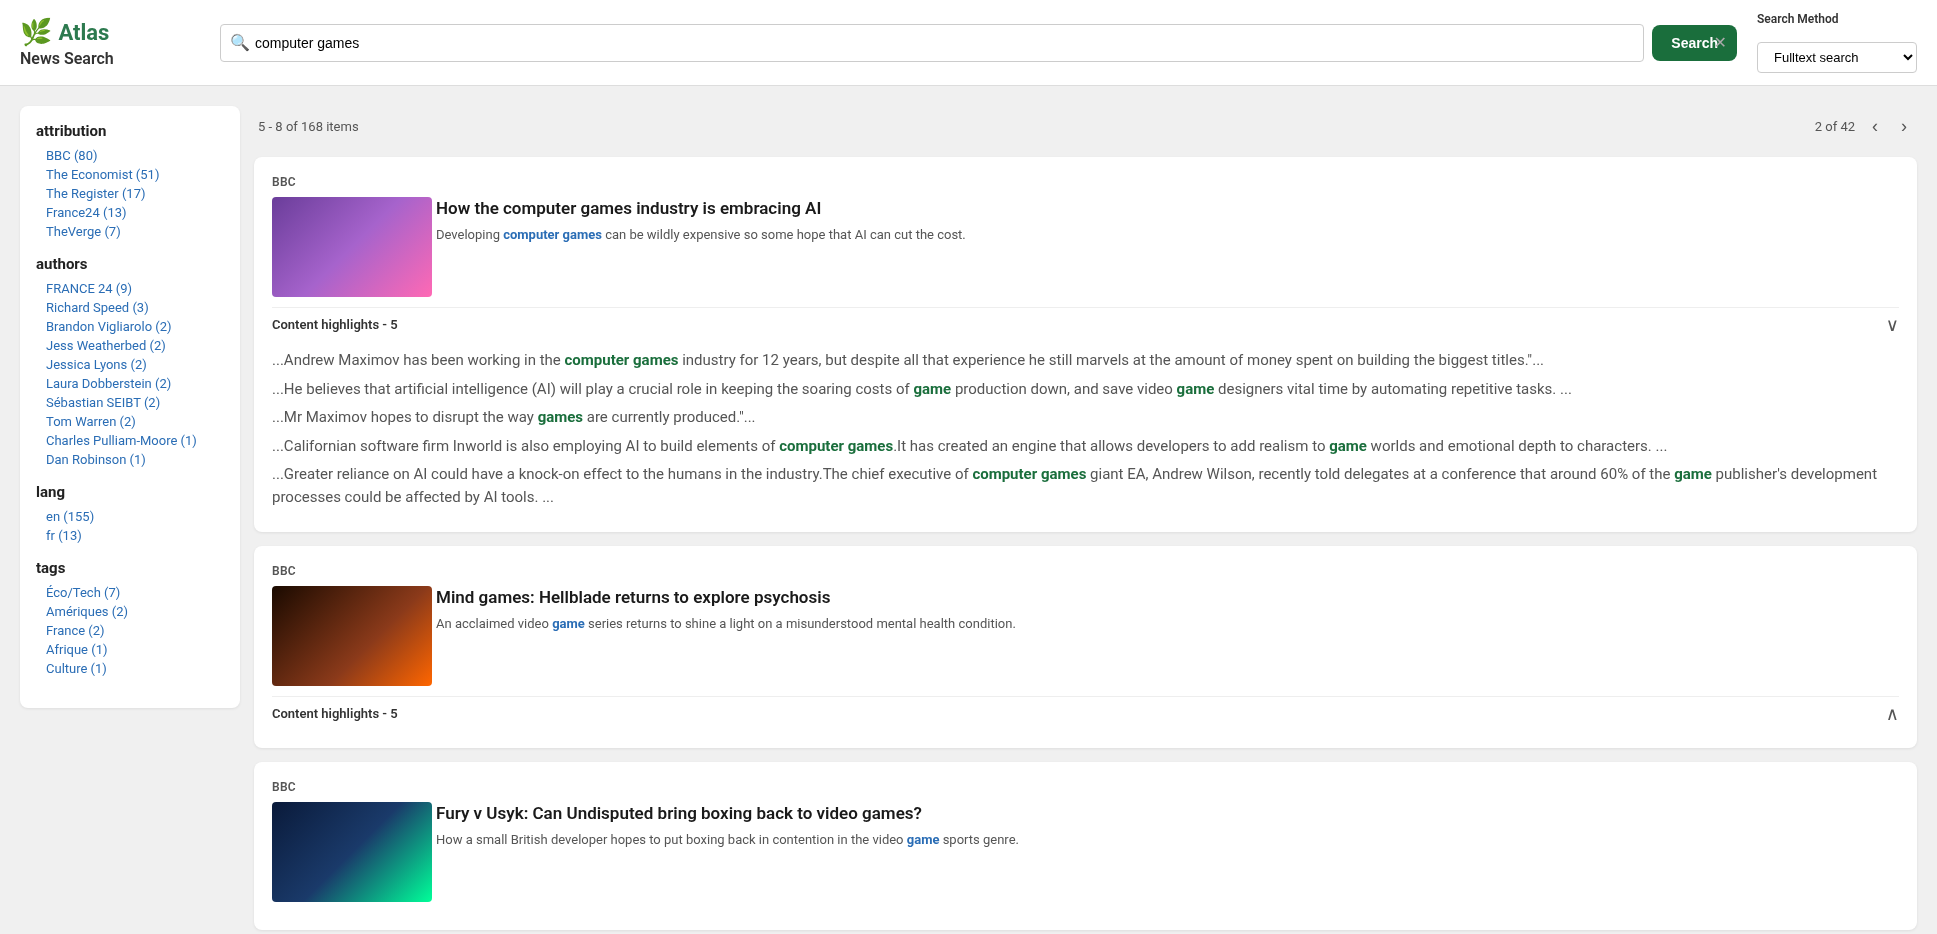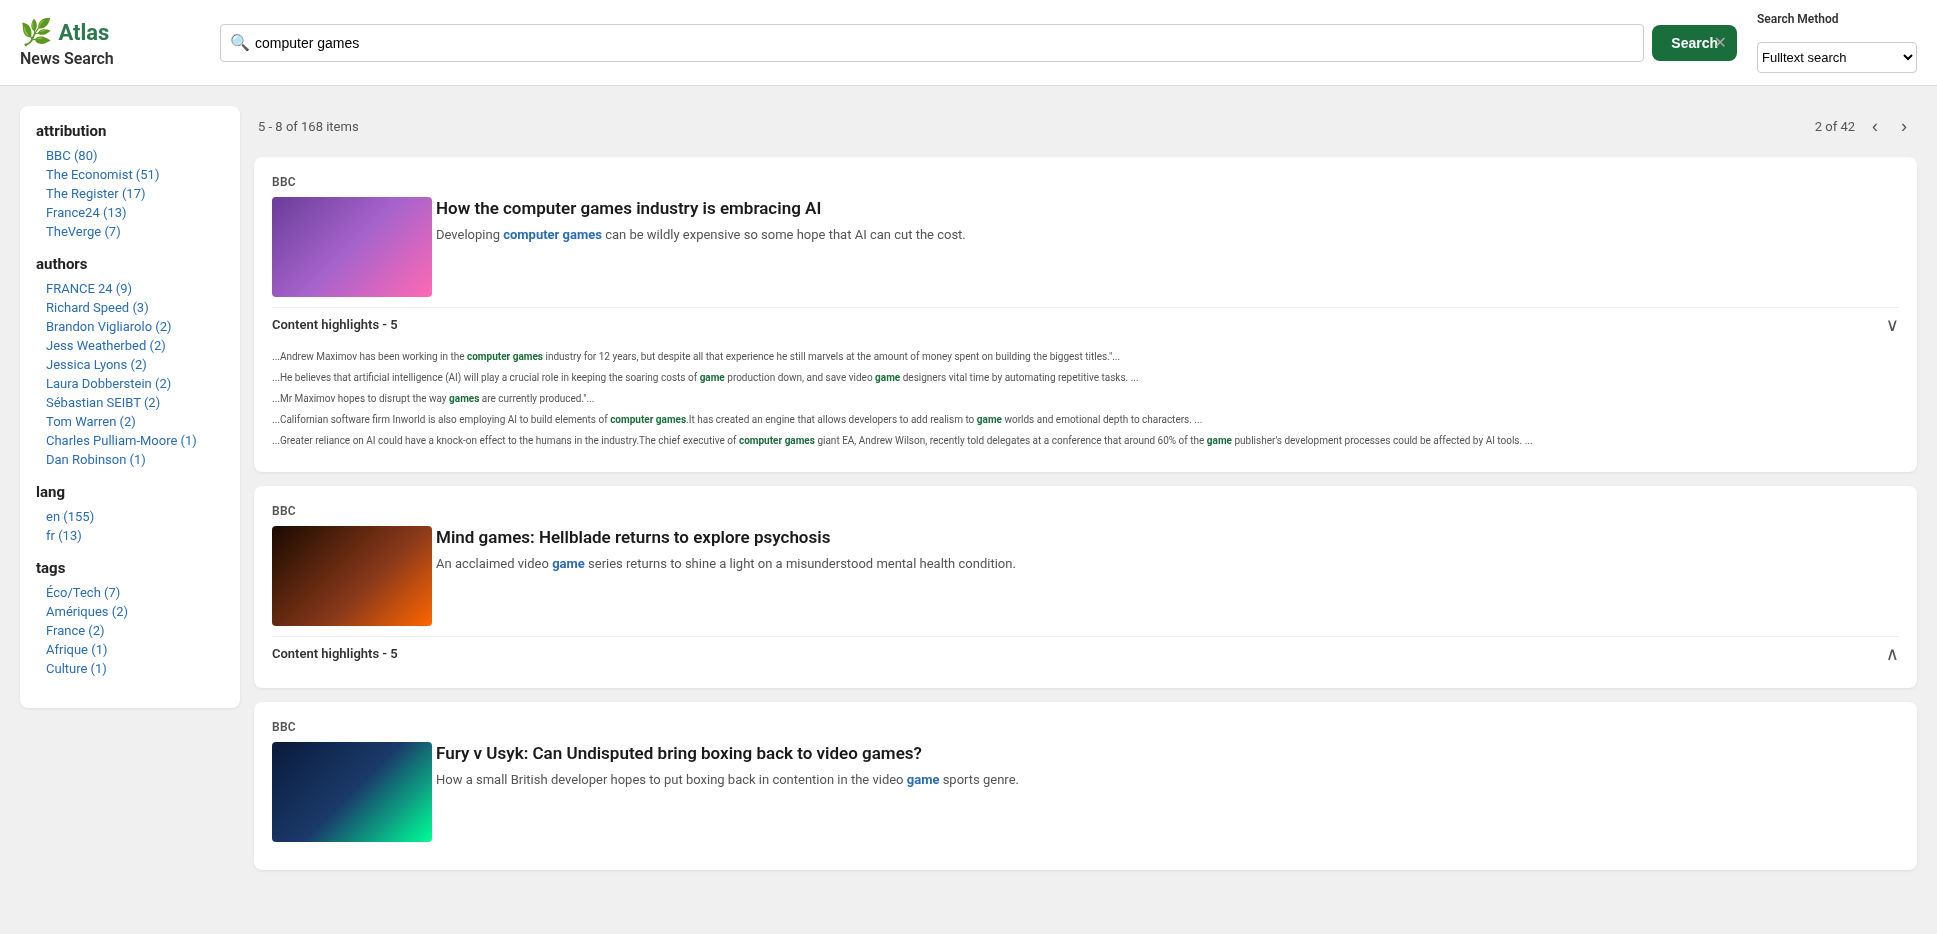--- a/index.html
+++ b/index.html
@@ -13,21 +13,21 @@
     .app-subtitle { font-size: 16px; font-weight: 600; color: #333; margin-top: 2px; }
 
     .search-bar-wrap { flex: 1; display: flex; align-items: center; position: relative; }
     .search-icon-left { position: absolute; left: 10px; color: #aaa; font-size: 16px; }
     .search-input { width: 100%; padding: 10px 36px 10px 34px; border: 1px solid #ccc; border-radius: 4px; font-size: 14px; outline: none; }
     .search-clear { position: absolute; right: 10px; color: #aaa; cursor: pointer; font-size: 16px; }
     .search-btn { background: #1a6e3c; color: #fff; border: none; padding: 10px 19px; border-radius: 8px; font-size: 14px; font-weight: 600; cursor: pointer; margin-left: 8px; white-space: nowrap; }
 
     .search-method-area { display: flex; flex-direction: column; gap: 16px; }
     .search-method-label { font-size: 12px; font-weight: 600; color: #333; }
-    .search-method-select { border: 1px solid #ccc; border-radius: 4px; padding: 6px 28px 6px 0; font-size: 13px; background: #fff; appearance: auto; min-width: 160px; cursor: pointer; }
+    .search-method-select { border: 1px solid #ccc; border-radius: 4px; padding: 6px 28px 6px 12px; font-size: 13px; background: #fff; appearance: auto; min-width: 160px; cursor: pointer; }
 
     
     .main-layout { display: flex; gap: 0; padding: 20px; min-height: calc(100vh - 80px); }
     .sidebar { background: #fff; border-radius: 8px; padding: 16px; min-width: 220px; max-width: 240px; margin-right: 14px; height: fit-content; box-shadow: 0 1px 3px rgba(0,0,0,0.08); }
     .content-area { flex: 1; }
 
     
     .filter-section { margin-bottom: 14px; }
     .filter-title { font-size: 15px; font-weight: 700; color: #222; margin-bottom: 6px; }
     .filter-item { display: block; font-size: 13px; color: #2a6db5; cursor: pointer; padding: 2px 0 2px 10px; text-decoration: none; }
@@ -49,21 +49,21 @@
     .card-title { font-size: 17px; font-weight: 600; color: #1a1a1a; margin-bottom: 6px; line-height: 1.3; }
     .card-desc { font-size: 13px; color: #555; line-height: 1.5; }
     .highlight { font-weight: 700; color: #1a6e3c; }
     .highlight-link { font-weight: 700; color: #2a6db5; }
 
     
     .highlights-toggle { display: flex; justify-content: space-between; align-items: center; cursor: pointer; padding: 6px 0; border-top: 1px solid #eee; margin-top: 4px; }
     .highlights-label { font-size: 13px; font-weight: 600; color: #333; }
     .toggle-icon { font-size: 18px; color: #555; }
     .highlights-content { margin-top: 8px; }
-    .highlight-line { font-size: 10px; color: #555; margin-bottom: 6px; line-height: 1.5; }
+    .highlight-line { font-size: 15px; color: #555; margin-bottom: 6px; line-height: 1.5; }
   </style>
 </head>
 <body>
 
 <div class="header">
   <div class="logo-area">
     <div class="logo">
       <span class="logo-leaf">🌿</span>
       <span>Atlas</span>
     </div>

